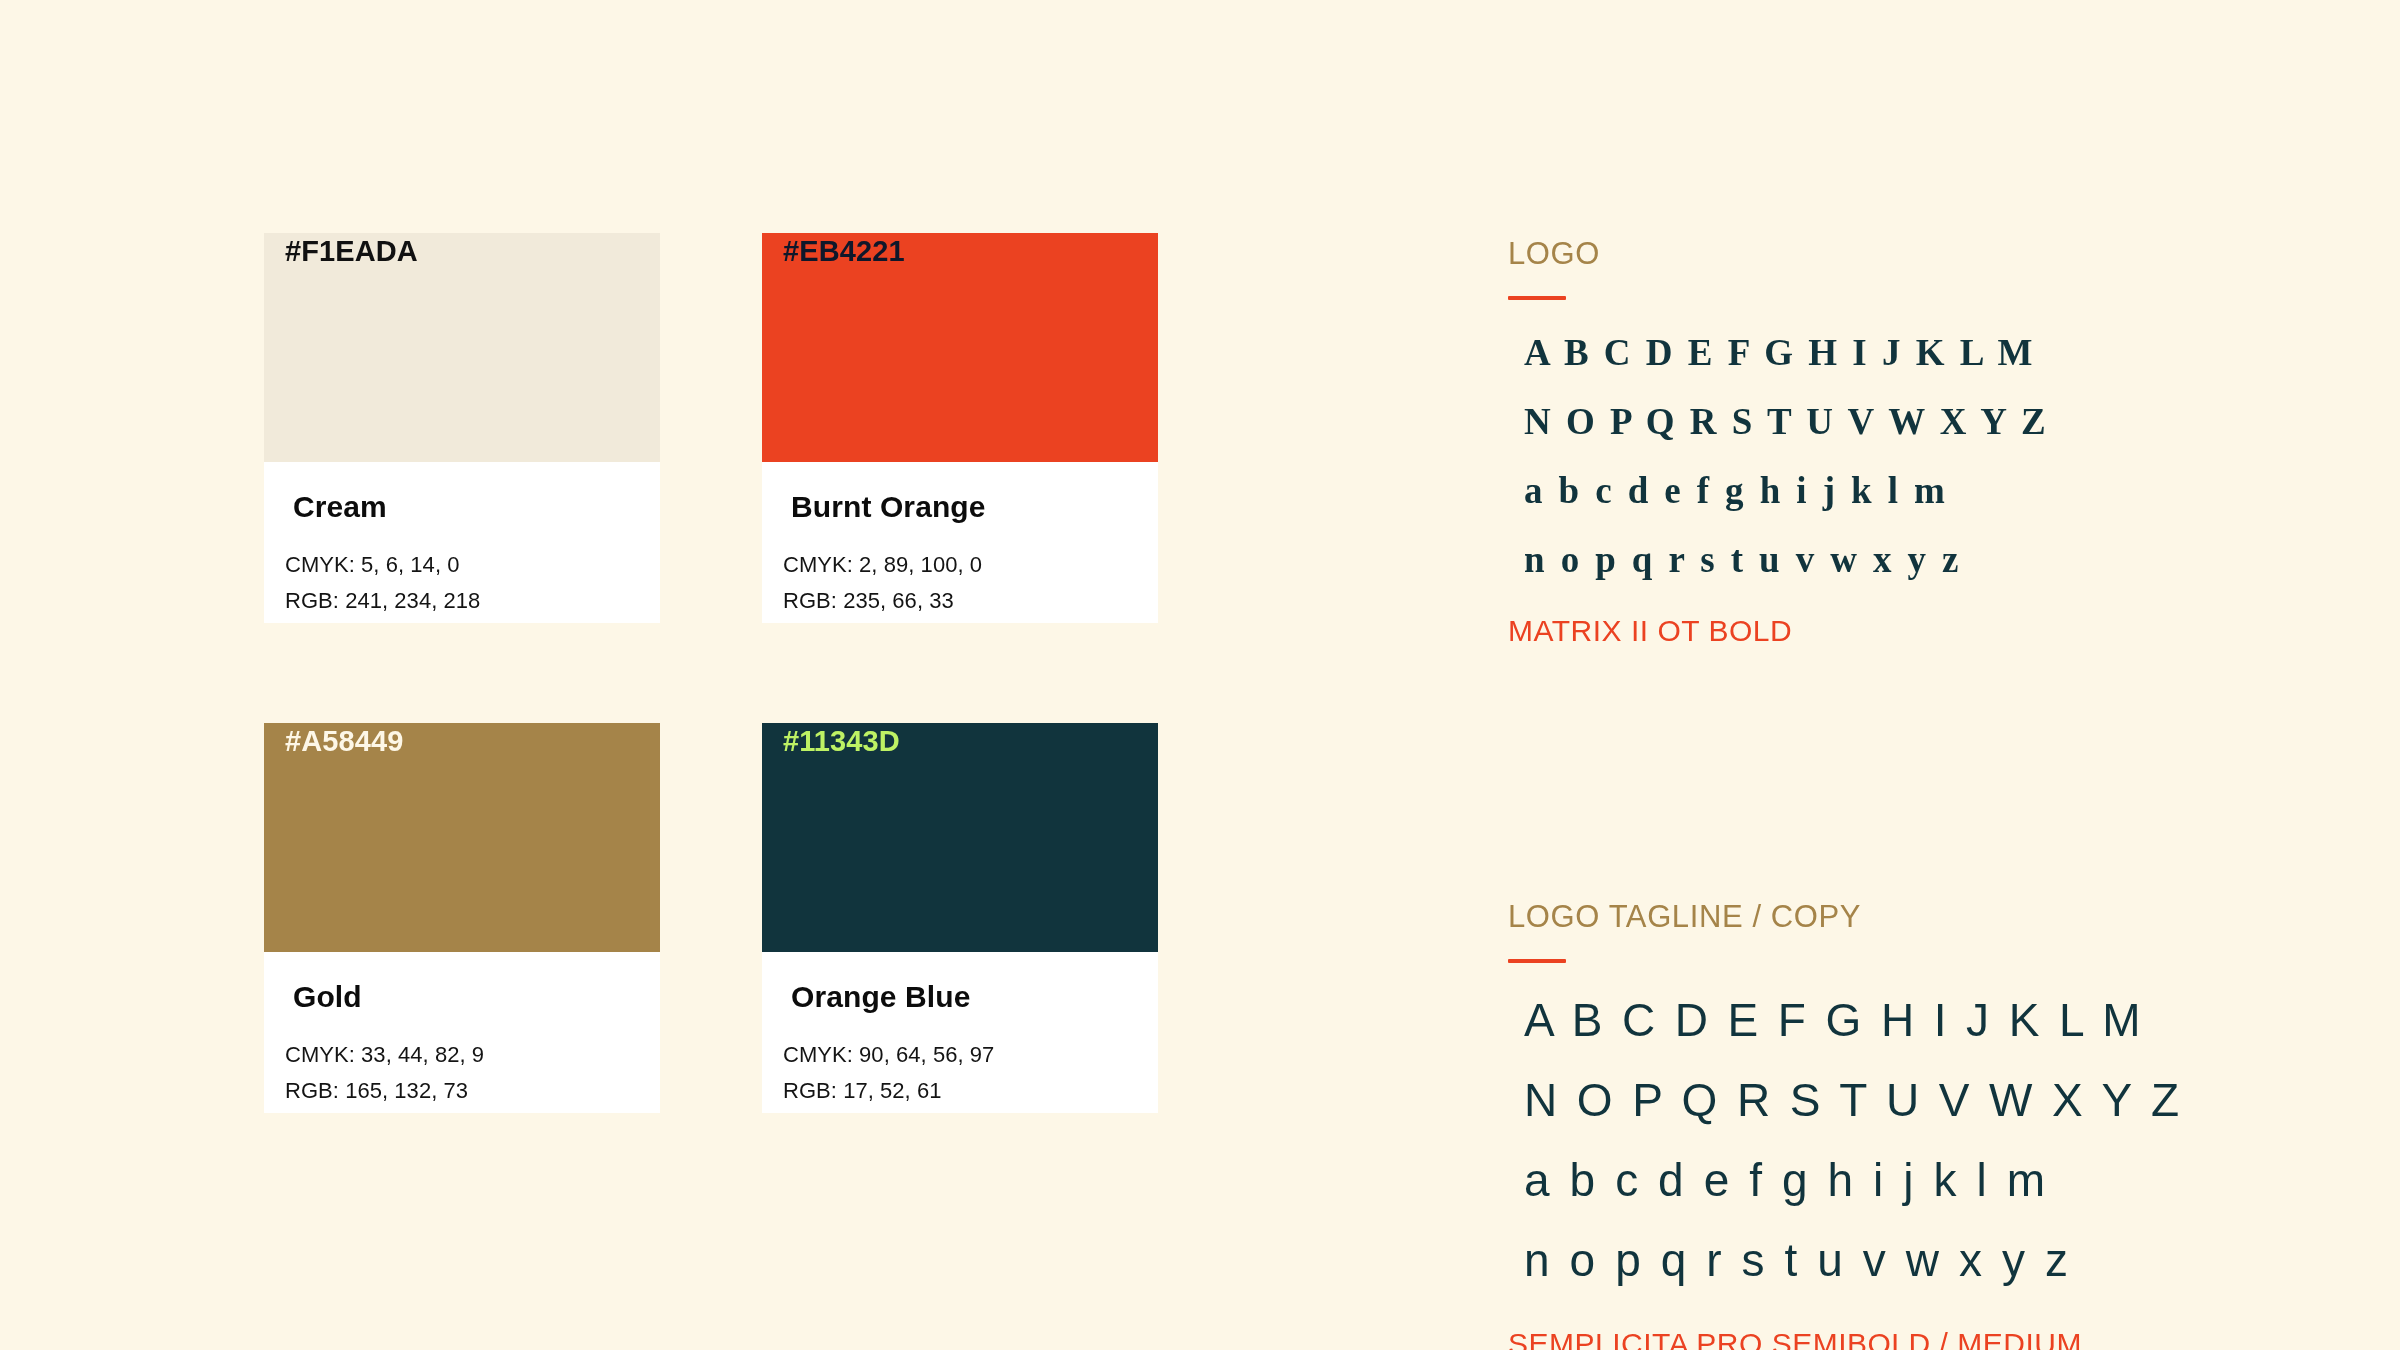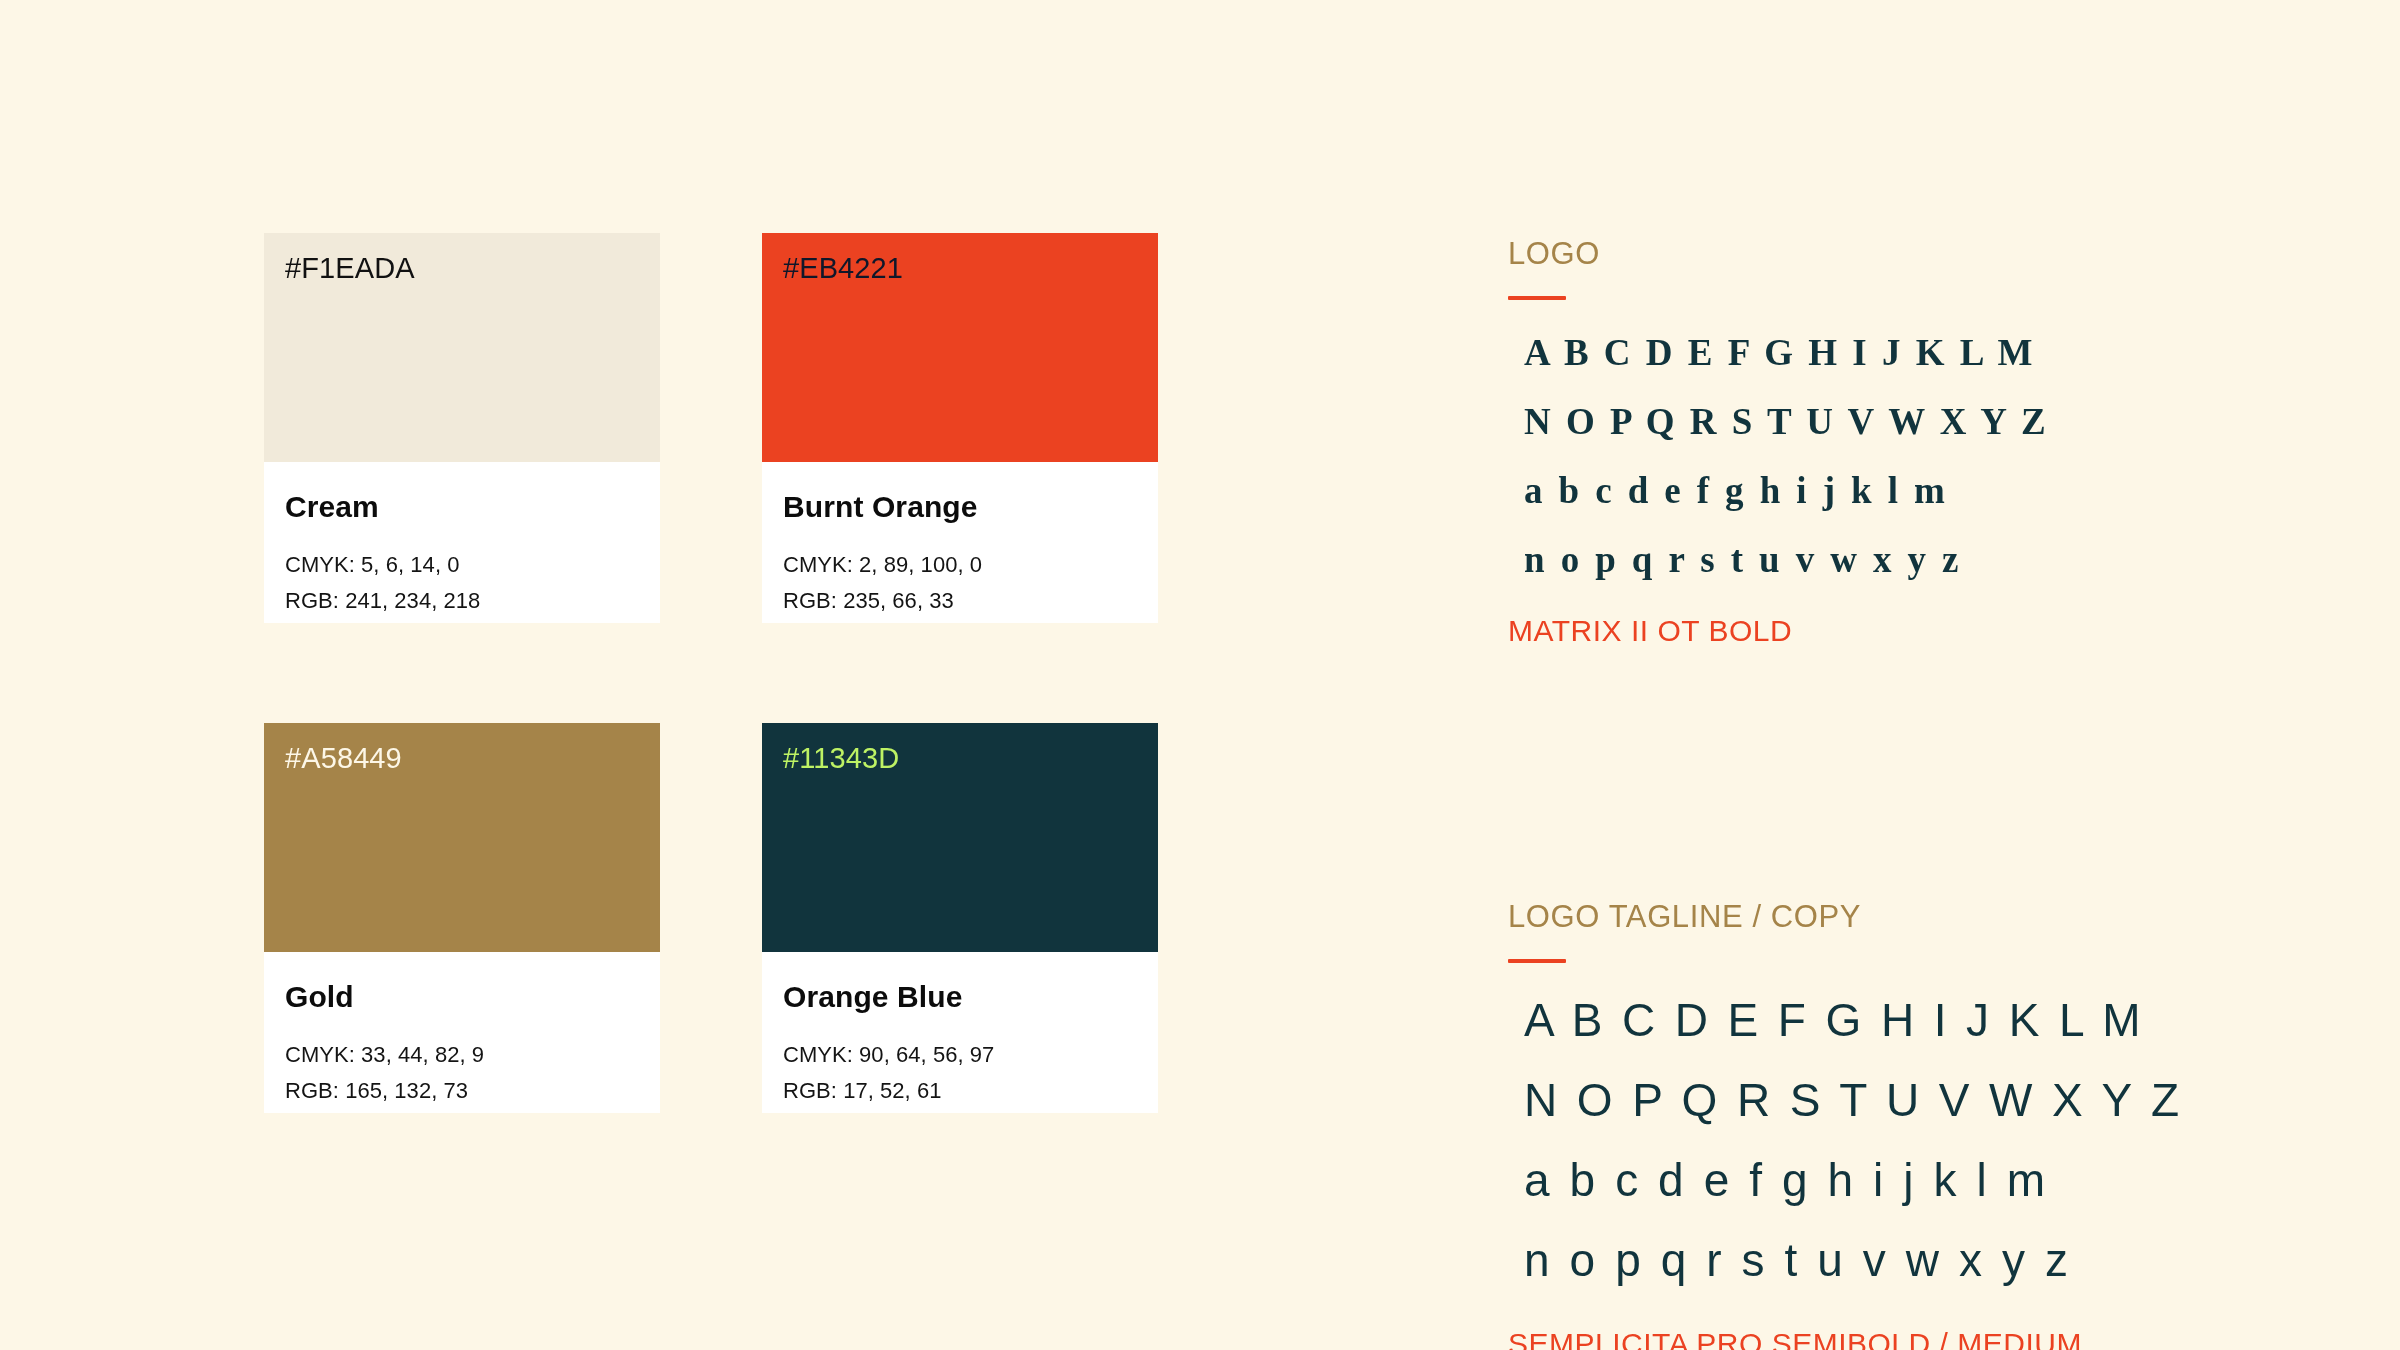--- a/index.html
+++ b/index.html
@@ -37,41 +37,41 @@
 
   .swatch-block {
     height: 229px;
     flex: 0 0 229px;
     position: relative;
   }
 
   .swatch-hex {
     position: absolute;
     left: 21px;
-    top: 20px;
+    top: 3px;
     font-size: 29px;
-    font-weight: 400;
+    font-weight: 700;
     letter-spacing: 0.1px;
     line-height: 1.1;
   }
 
   .swatch-info {
     flex: 1 1 auto;
     background: #FFFFFF;
     padding: 28px 21px 0 21px;
     box-sizing: border-box;
   }
 
   .swatch-name {
     font-size: 30px;
     font-weight: 600;
     color: #0C0C0C;
     letter-spacing: 0.1px;
     line-height: 1.15;
-    margin: 0 0 22px 0;
+    margin: 0 0 22px 8px;
   }
 
   .swatch-values {
     font-size: 22px;
     font-weight: 400;
     color: #141414;
     line-height: 36px;
     letter-spacing: 0.05px;
   }
 

